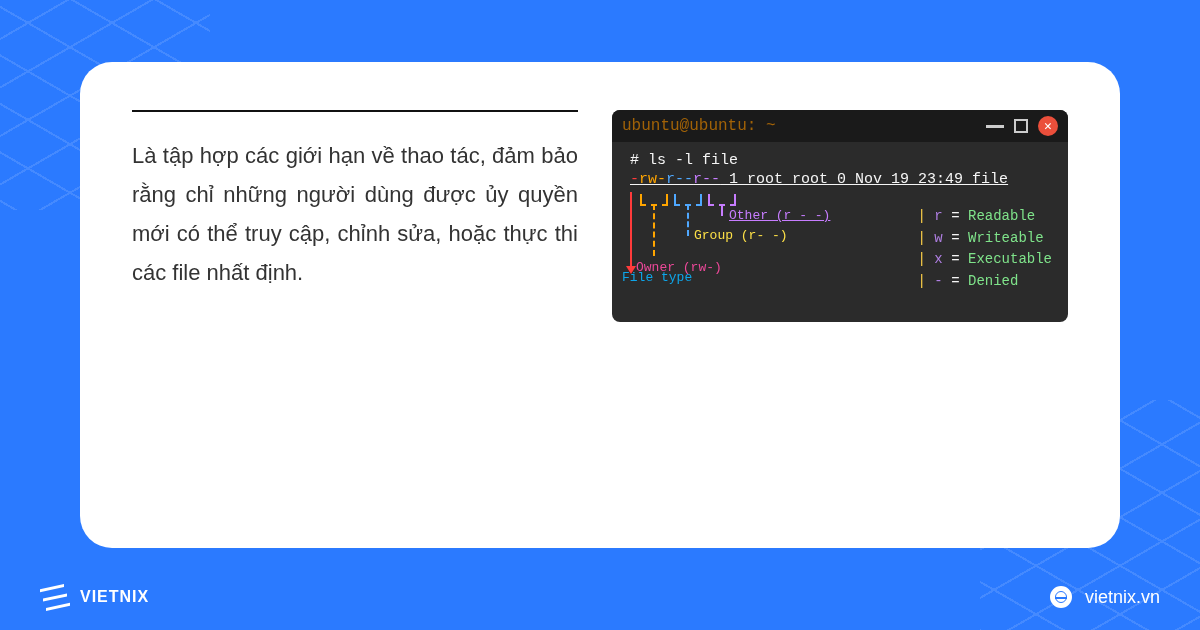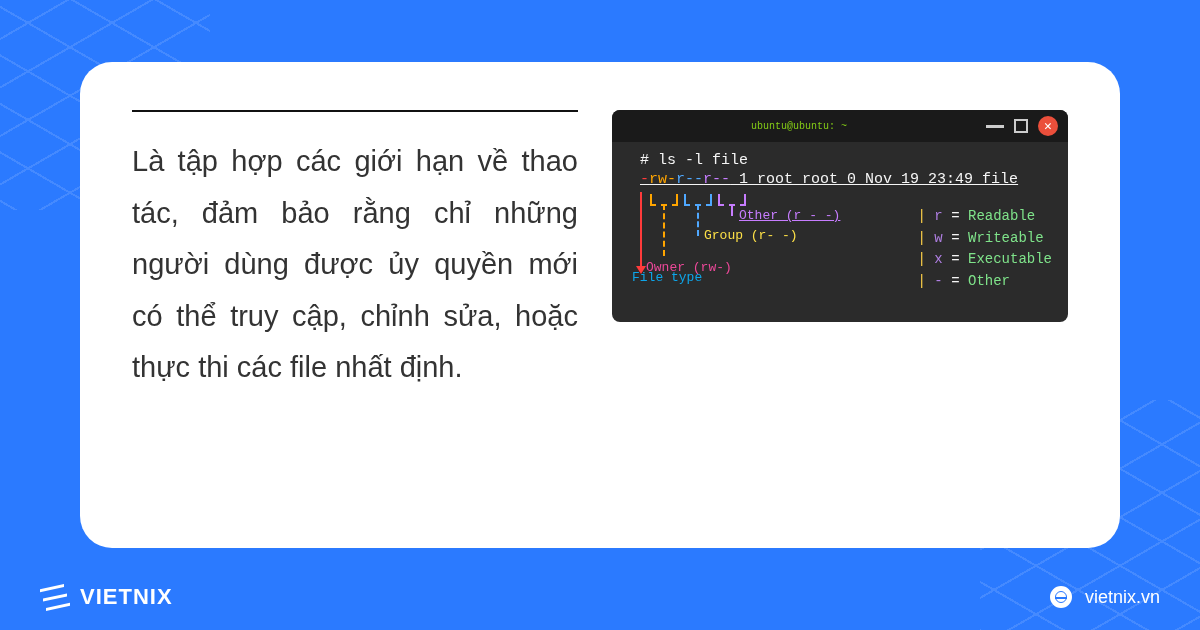--- a/index.html
+++ b/index.html
@@ -51,21 +51,21 @@
   letter-spacing: 0.5px;
   color: #111;
   margin-bottom: 18px;
 }
 .divider {
   border: none;
   border-top: 2px solid #111;
   margin-bottom: 24px;
 }
 .desc {
-  font-size: 29px;
+  font-size: 22px;
   line-height: 1.78;
   color: #333;
   text-align: justify;
 }
 
 .terminal-wrap {
   width: 456px;
   flex-shrink: 0;
 }
 .terminal {
@@ -79,38 +79,37 @@
   background: #1a1a1a;
   height: 32px;
   display: flex;
   align-items: center;
   justify-content: flex-end;
   padding: 0 10px;
   gap: 10px;
 }
 .term-title {
   flex: 1;
-  text-align: center;
-  color: #84cc16;
-  font-size: 10px;
+  color: #a16207;
+  font-size: 16px;
 }
 .win-icon {
   display: inline-flex;
   align-items: center;
   justify-content: center;
 }
 .min-line { width: 18px; height: 3px; background: #ccc; }
 .max-box { width: 14px; height: 14px; border: 2px solid #ccc; }
 .close-circ {
   width: 20px; height: 20px; border-radius: 50%; background: #eb4f3b;
   color: #fff; font-weight: bold; font-size: 13px;
   display: flex; align-items: center; justify-content: center;
 }
 .term-body {
-  padding: 10px 14px 14px 28px;
+  padding: 10px 14px 14px 18px;
   color: #f5f5f5;
   position: relative;
   min-height: 180px;
 }
 .cmd { color: #f5f5f5; margin-bottom: 2px; }
 .output { white-space: pre; margin-bottom: 6px; text-decoration: underline; }
 .perm-rw  { color: #ffa500; }
 .perm-grp { color: #4fa8ff; }
 .perm-oth { color: #c77dff; }
 .dash-red { color: #ff3b3b; }
@@ -176,21 +175,21 @@
   display: flex;
   justify-content: space-between;
   align-items: center;
   color: #fff;
 }
 .brand {
   display: flex;
   gap: 10px;
   align-items: center;
   font-weight: 800;
-  font-size: 22px;
+  font-size: 16px;
   letter-spacing: 1px;
 }
 .brand-logo {
   width: 30px; height: 30px;
   background:
     linear-gradient(#fff,#fff) 0 4px / 24px 3px no-repeat,
     linear-gradient(#fff,#fff) 3px 14px / 24px 3px no-repeat,
     linear-gradient(#fff,#fff) 6px 24px / 24px 3px no-repeat;
   transform: skewY(-12deg);
 }
@@ -250,21 +249,21 @@
           <span class="lbl lbl-other">Other (r - -)</span>
           <span class="lbl lbl-group">Group (r- -)</span>
           <span class="lbl lbl-owner">Owner (rw-)</span>
           <span class="lbl lbl-ftype">File type</span>
         </div>
 
         <div class="legend">
           <div><span class="bar">| </span><span class="key">r</span><span class="eq"> = </span><span class="val">Readable</span></div>
           <div><span class="bar">| </span><span class="key">w</span><span class="eq"> = </span><span class="val">Writeable</span></div>
           <div><span class="bar">| </span><span class="key">x</span><span class="eq"> = </span><span class="val">Executable</span></div>
-          <div><span class="bar">| </span><span class="key">-</span><span class="eq"> = </span><span class="val">Other</span></div>
+          <div><span class="bar">| </span><span class="key">-</span><span class="eq"> = </span><span class="val">Denied</span></div>
         </div>
       </div>
     </div>
   </div>
 </div>
 
 <div class="footer">
   <div class="brand">
     <span class="brand-logo"></span>
     <span>VIETNIX</span>

